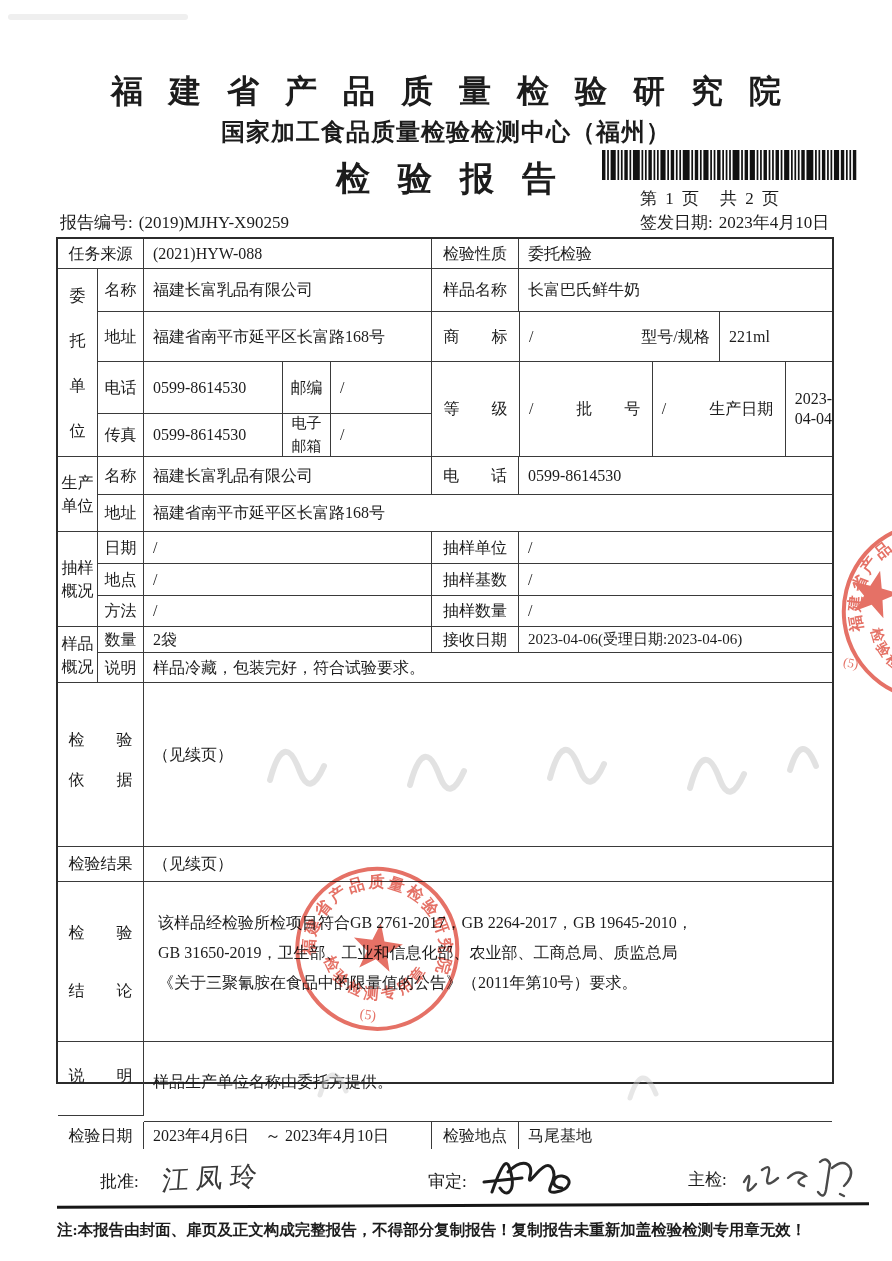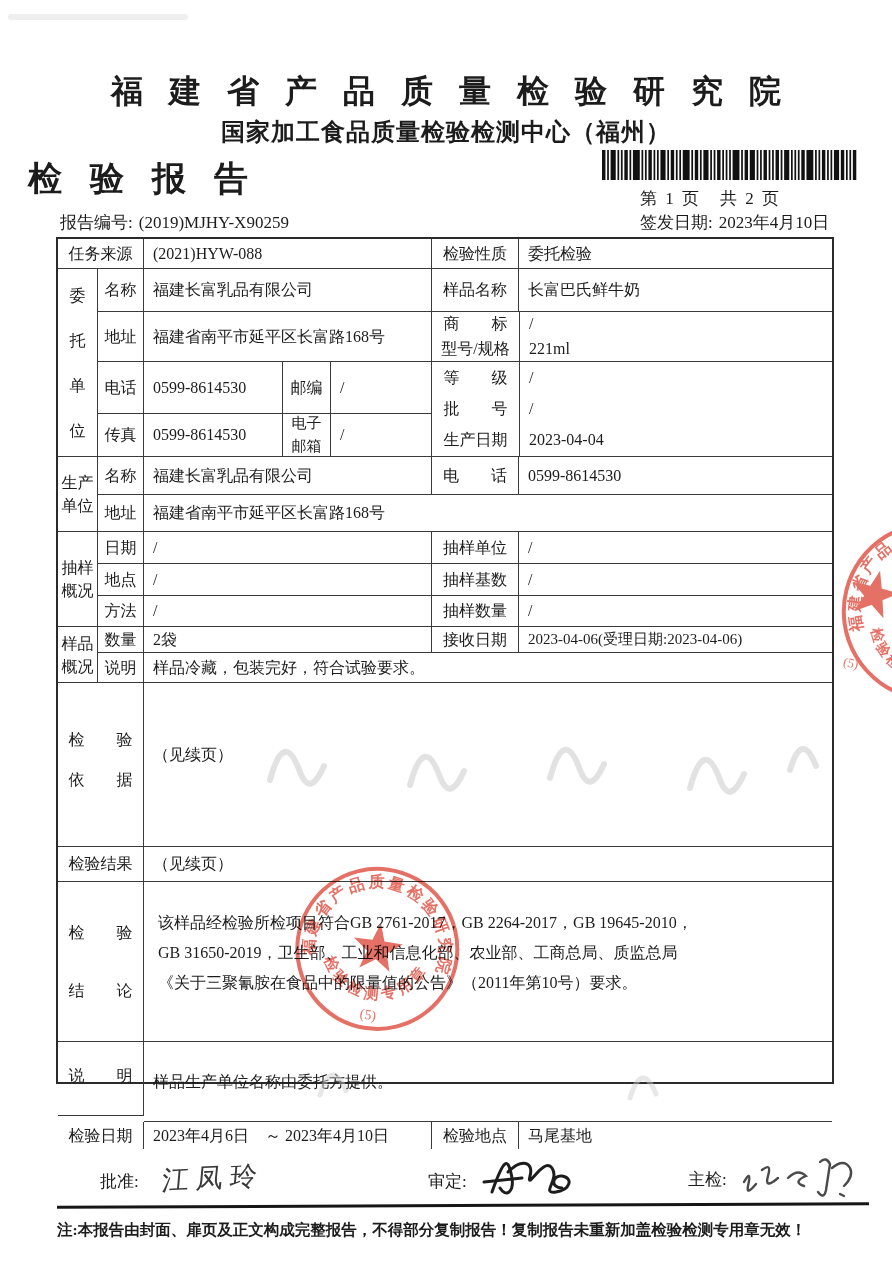--- a/index.html
+++ b/index.html
@@ -6,21 +6,21 @@
   body{
     width:892px;height:1261px;position:relative;background:#ffffff;
     font-family:"Liberation Serif","DejaVu Serif",serif;color:#1c1c1c;
     overflow:hidden;
   }
   .abs{position:absolute;}
   
   .title1{left:0;top:70px;width:892px;text-align:center;font-size:32px;font-weight:700;
           letter-spacing:26px;padding-left:26px;box-sizing:border-box;white-space:nowrap;}
   .title2{left:0;top:116px;width:892px;text-align:center;font-size:24px;font-weight:700;letter-spacing:1px;}
-  .title3{left:0;top:156px;width:892px;font-size:34px;font-weight:700;
+  .title3{left:0;top:156px;width:892px;text-align:center;font-size:34px;font-weight:700;
           letter-spacing:28px;padding-left:28px;box-sizing:border-box;white-space:nowrap;}
   .barcode{left:602px;top:150px;}
   .pageinfo{left:640px;top:187px;font-size:17px;letter-spacing:2px;}
   .reportno{left:60px;top:211px;font-size:17px;}
   .issuedate{left:640px;top:211px;font-size:17px;}
   .lblv{display:inline-block;margin-right:6px;}
   
   .tbl{left:56px;top:237px;width:778px;height:847px;border:2px solid #2b2b2b;box-sizing:border-box;}
   .cell{position:absolute;box-sizing:border-box;display:flex;align-items:center;font-size:16px;line-height:1.25;}
   .lbl{justify-content:center;text-align:center;padding:0 2px;}
@@ -29,21 +29,21 @@
   .bB{border-bottom:1.6px solid #3a3a3a;}
   .pre{white-space:pre-line;}
   .vgroup{line-height:45px;}
   .v2{line-height:23px;}
   .small{font-size:15px;}
   .topalign{align-items:flex-start;}
   .concl{padding:26px 10px 0 14px;line-height:30px;}
   .basis-lbl{line-height:40px;padding-bottom:10px;}
   .concl-lbl{line-height:58px;}
   
-  .stack{flex-direction:column;align-items:stretch;padding:0;justify-content:space-between;}
+  .stack{flex-direction:row;align-items:stretch;padding:0;justify-content:space-between;}
   .sline{display:flex;flex:1;align-items:center;}
   .sline .slbl{width:87px;flex:0 0 87px;display:flex;justify-content:center;align-items:center;
                border-right:1.6px solid #3a3a3a;align-self:stretch;text-align:center;}
   .sline .sval{padding-left:9px;}
   
   .sig-label{font-size:17px;}
   .sig-name{font-size:27px;color:#3a3a3a;letter-spacing:7px;transform:rotate(-3deg) skewX(-8deg);
             font-family:"DejaVu Sans",sans-serif;}
   .rule{left:57px;top:1204px;width:812px;height:3px;background:#161616;transform:rotate(-0.25deg);}
   .footnote{left:57px;top:1220px;width:832px;font-size:15.5px;font-weight:700;line-height:1.3;}

